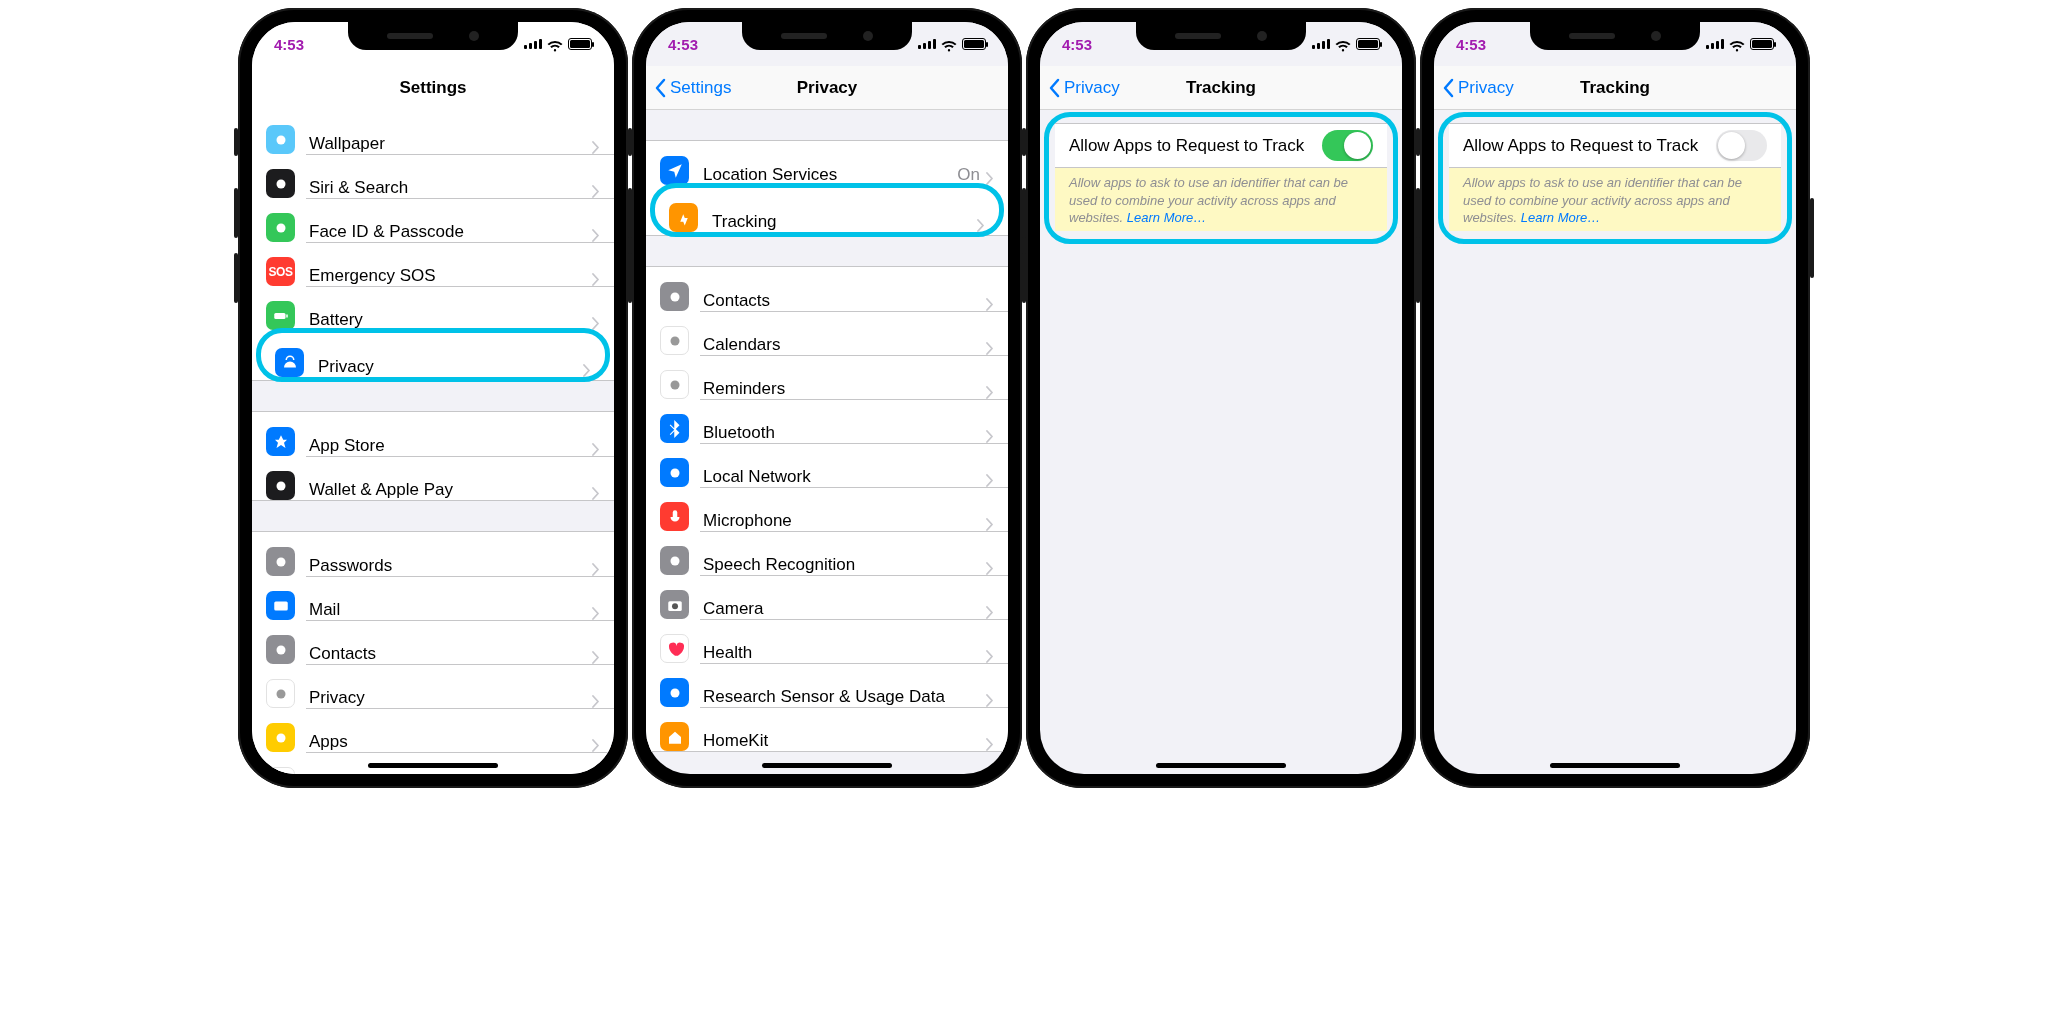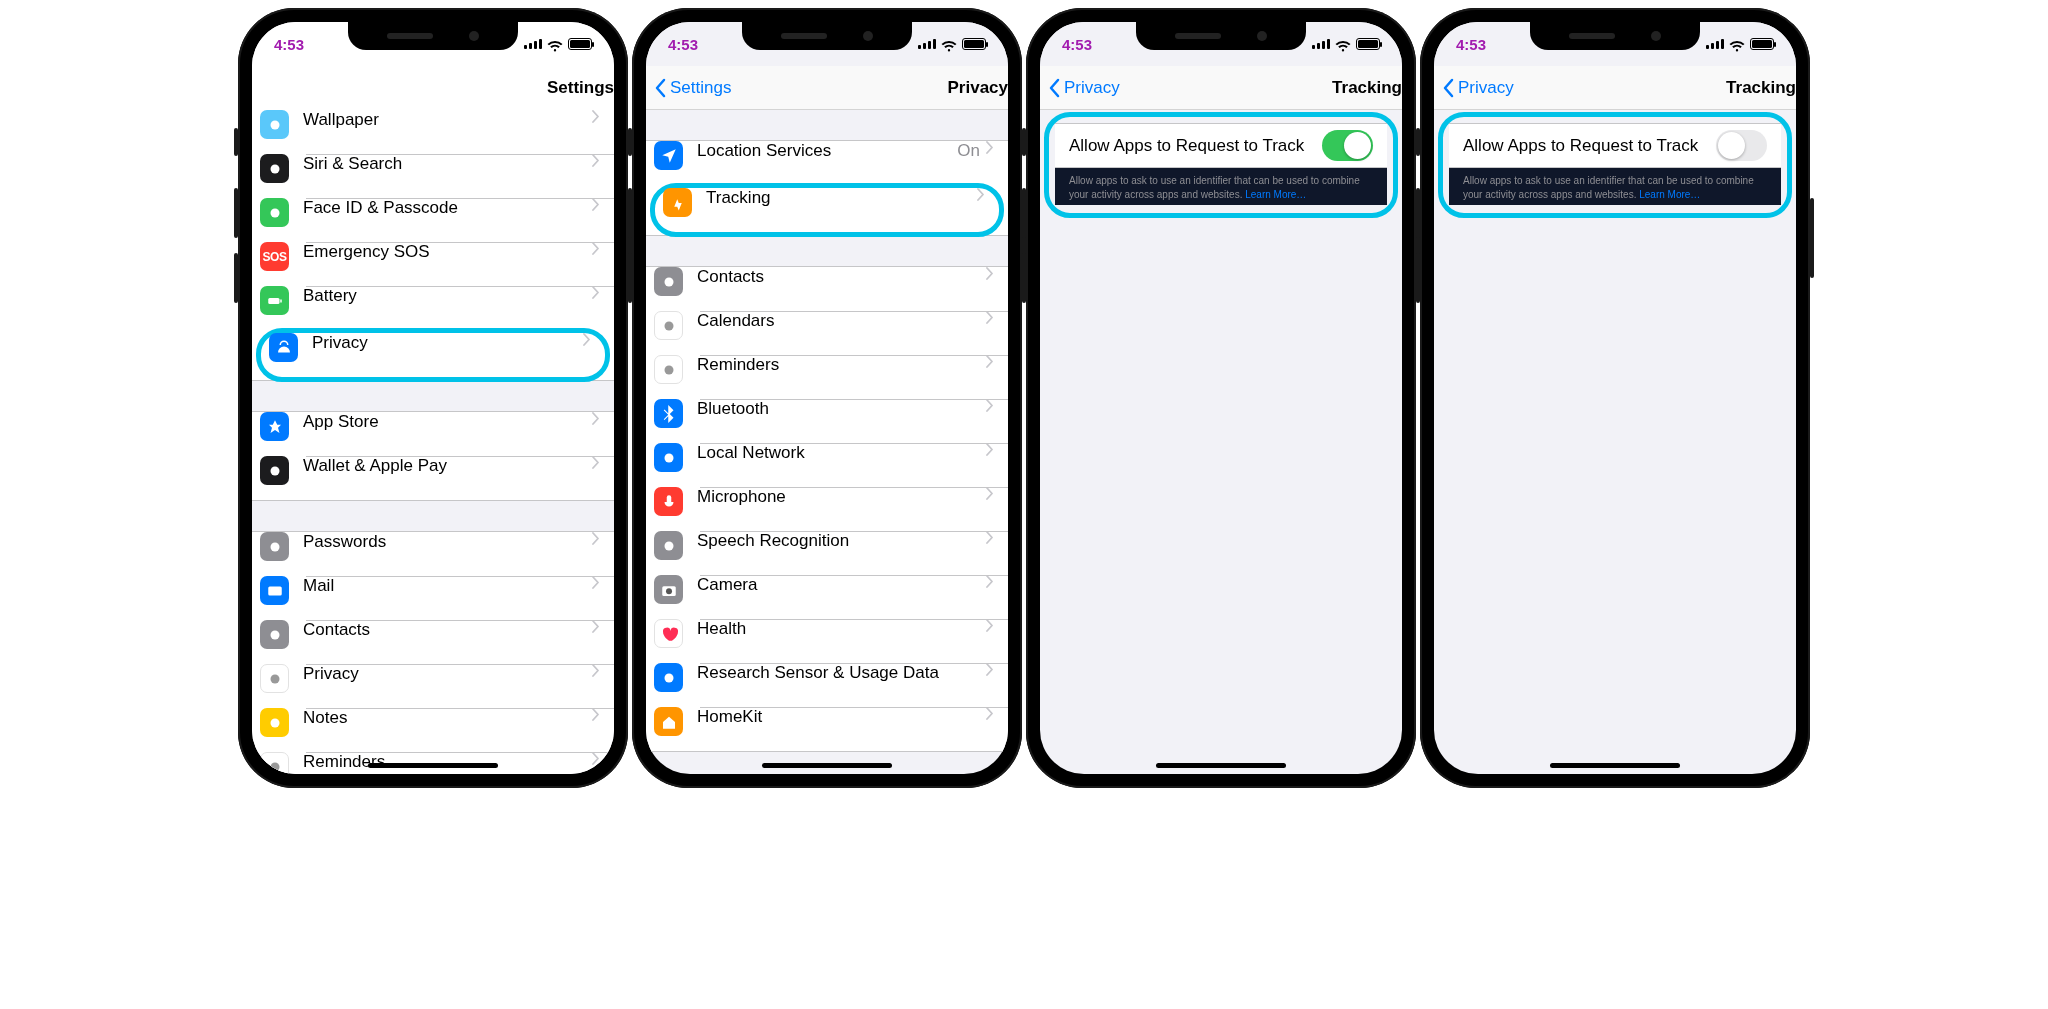--- a/index.html
+++ b/index.html
@@ -57,37 +57,37 @@
   .sig-dots { display:flex; gap:2px; align-items:flex-end; }
   .sig-dots span { width:3px; background:#000; border-radius:1px; }
   .sig-dots span:nth-child(1){height:4px;} .sig-dots span:nth-child(2){height:6px;}
   .sig-dots span:nth-child(3){height:8px;} .sig-dots span:nth-child(4){height:10px;}
   .wifi-icn { width:16px; height:12px; }
   .batt { width:24px; height:12px; border:1px solid #000; border-radius:3px; position:relative; }
   .batt::after { content:""; position:absolute; right:-3px; top:3px; width:2px; height:5px; background:#000; border-radius:1px;}
   .batt-fill { position:absolute; left:1px; top:1px; bottom:1px; right:1px; background:#000; border-radius:1.5px;}
 
   .nav-bar {
-    height:44px; display:flex; align-items:center; justify-content:flex-end; position:relative;
+    height:44px; display:flex; align-items:center; justify-content:center; position:relative;
     background:#f9f9f9; border-bottom:0.5px solid rgba(0,0,0,0.15);
   }
   .nav-bar.plain { background:#fff; border-bottom:none; }
   .nav-title { font-size:17px; font-weight:600; color:#000; }
   .nav-back {
     position:absolute; left:8px; top:0; bottom:0;
     display:flex; align-items:center; color:#007aff; font-size:17px; cursor:pointer;
   }
   .nav-back svg { width:12px; height:20px; margin-right:4px; }
 
   .content { flex:1; overflow:hidden; }
   .group { margin-top:30px; background:#fff; border-top:0.5px solid #c6c6c8; border-bottom:0.5px solid #c6c6c8; }
   .group.first { margin-top:0; border-top:none;}
   .row {
-    display:flex; align-items:flex-start; height:44px;
-    padding-left:8px; position:relative; cursor:pointer;
+    display:flex; align-items:flex-end; height:44px;
+    padding-left:14px; position:relative; cursor:pointer;
   }
   .row + .row::before {
     content:""; position:absolute; left:54px; right:0; top:0; height:0.5px; background:#c6c6c8;
   }
   .icon-box {
     width:29px; height:29px; border-radius:7px; margin-right:14px;
     display:flex; align-items:center; justify-content:center; flex-shrink:0;
     color:#fff;
   }
   .icon-box svg { width:18px; height:18px; }
@@ -106,22 +106,22 @@
     display:flex; align-items:center; justify-content:space-between;
     background:#fff; height:44px; padding:16px 14px;
     border-top:0.5px solid #c6c6c8;
   }
   .toggle-row-label { font-size:17px; color:#000;}
   .toggle { width:51px; height:31px; border-radius:16px; position:relative; cursor:pointer;}
   .toggle-knob { position:absolute; width:27px; height:27px; background:#fff; border-radius:50%; top:2px; box-shadow:0 1px 3px rgba(0,0,0,0.3);}
   .toggle.on { background:#34c759; } .toggle.on .toggle-knob { right:2px; }
   .toggle.off { background:#e9e9eb; } .toggle.off .toggle-knob { left:2px; }
   .footer-text {
-    font-size:10px; color:#8e8e93; padding:6px 14px 4px; line-height:1.35;
-    border-top:0.5px solid #c6c6c8; background:#0f172a;
+    font-size:13px; color:#8e8e93; padding:6px 14px 4px; line-height:1.35;
+    border-top:0.5px solid #c6c6c8; background:#fef9c3;font-style:italic;
   }
   .footer-text a { color:#007aff; text-decoration:none; }
 
   .home-ind { position:absolute; bottom:6px; left:50%; transform:translateX(-50%);
     width:130px; height:5px; background:#000; border-radius:3px; z-index:40;}
 
   
   .bg-cyan{background:#5ac8fa;} .bg-black{background:#1c1c1e;} .bg-green{background:#34c759;}
   .bg-red{background:#ff3b30;} .bg-sos{background:#ff3b30;} .bg-blue{background:#007aff;}
   .bg-gray{background:#8e8e93;} .bg-yellow{background:#ffcc00;} .bg-orange{background:#ff9500;}
@@ -326,21 +326,21 @@
                   <path d="M1 1l5 5.5L1 12" stroke="currentColor" stroke-width="1.8" stroke-linecap="round" stroke-linejoin="round"></path>
                 </svg>
               </div>
             </div>
             <div class="row">
               <div class="icon-box bg-yellow">
                 <svg viewBox="0 0 24 24" fill="currentColor">
                   <circle cx="12" cy="12" r="6"></circle>
                 </svg>
               </div>
-              <div class="row-label">Notes</div>
+              <div class="row-label">Apps</div>
               <div class="chev">
                 <svg viewBox="0 0 8 13" fill="none">
                   <path d="M1 1l5 5.5L1 12" stroke="currentColor" stroke-width="1.8" stroke-linecap="round" stroke-linejoin="round"></path>
                 </svg>
               </div>
             </div>
             <div class="row">
               <div class="icon-box bg-white">
                 <svg viewBox="0 0 24 24" fill="currentColor">
                   <circle cx="12" cy="12" r="6"></circle>

